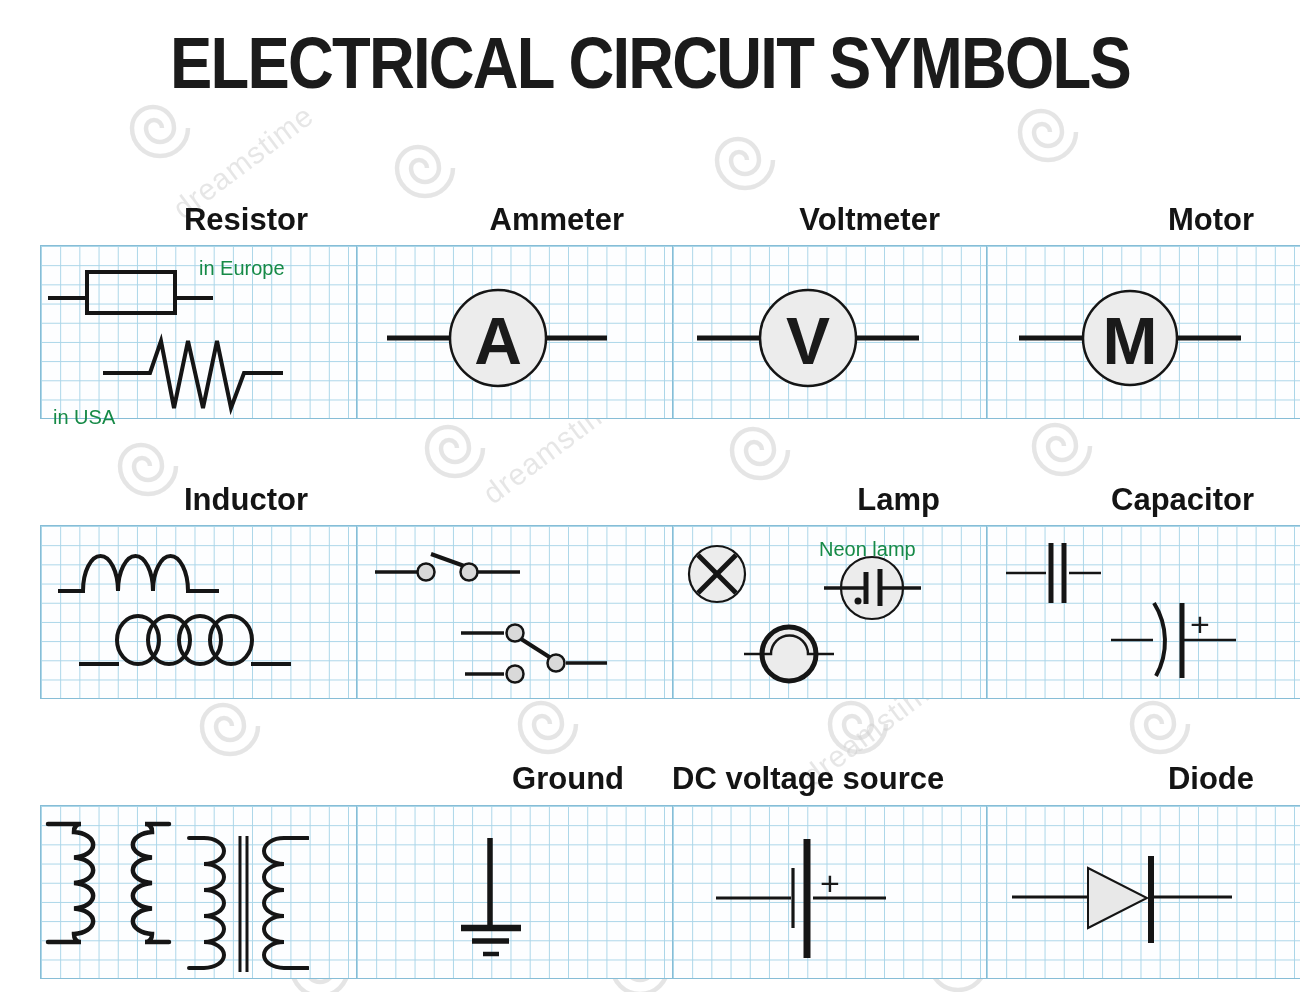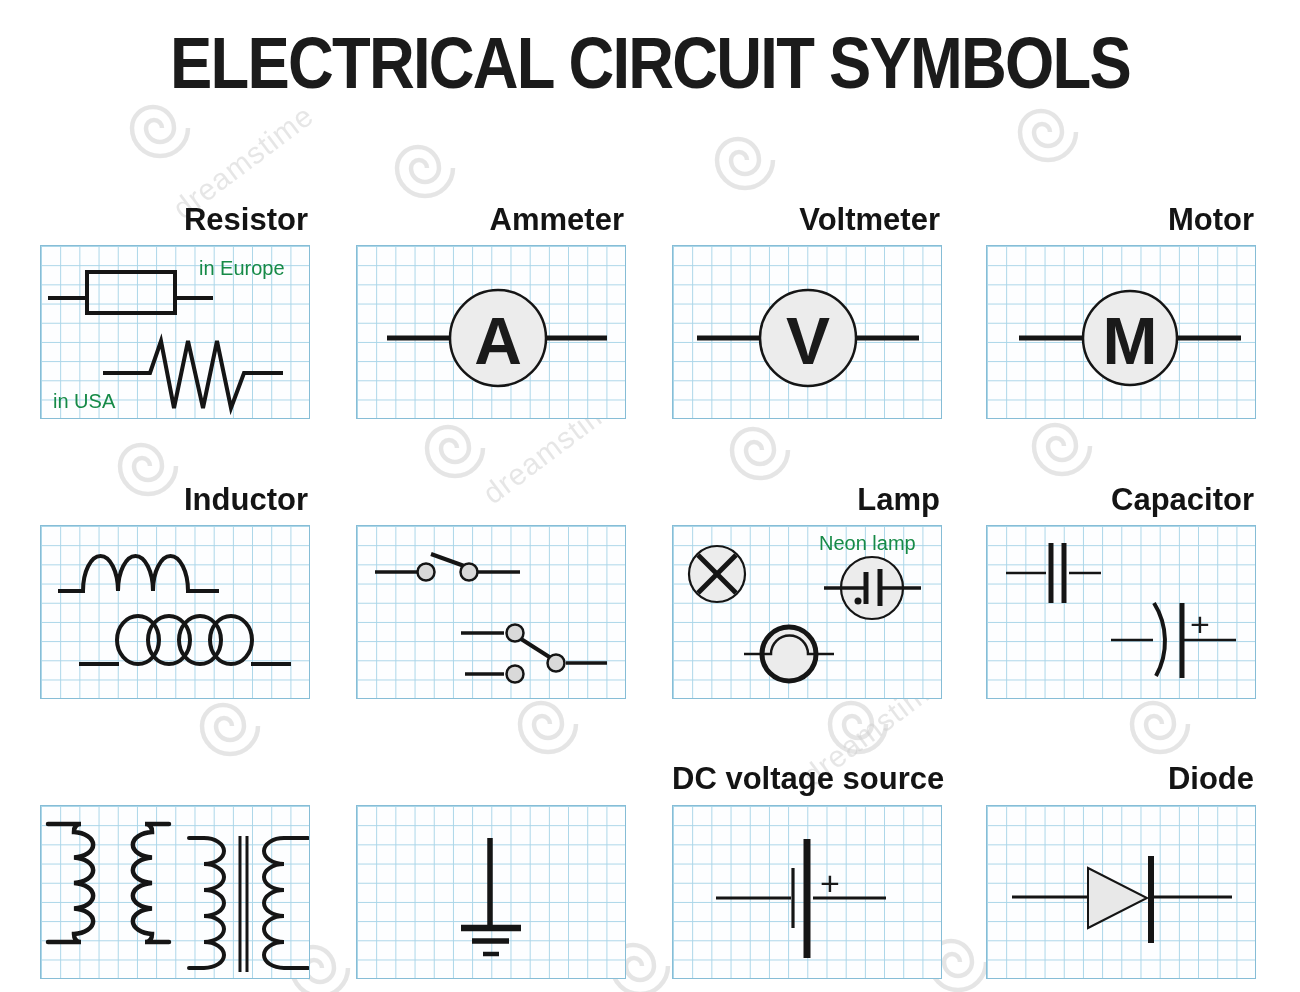--- a/index.html
+++ b/index.html
@@ -17,20 +17,21 @@
     position:absolute;width:268px;text-align:right;
     font-size:31px;font-weight:700;color:#141414;white-space:nowrap;
   }
   .panel{
     position:absolute;width:268px;height:172px;background:#fdfeff;
     background-image:
       linear-gradient(to right,#a9d5e8 1px,transparent 1px),
       linear-gradient(to bottom,#a9d5e8 1px,transparent 1px);
     background-size:19.2px 19.2px;
     border:1px solid #86bdd6;
+    padding-left:48px;
   }
   .panel svg{position:absolute;left:0;top:0;}
   .note{
     position:absolute;color:#168a47;font-size:20px;font-weight:400;
     white-space:nowrap;
   }
   .sym{stroke:#151515;fill:none;}
   .lead{stroke:#151515;}
   svg text{font-family:"Liberation Sans", sans-serif;fill:#1a1a1a;}
   .meter-letter{font-size:66px;font-weight:700;}
@@ -100,36 +101,37 @@
 
   <div class="ptitle" style="left:40px;top:202px">Resistor</div>
   <div class="ptitle" style="left:356px;top:202px">Ammeter</div>
   <div class="ptitle" style="left:672px;top:202px">Voltmeter</div>
   <div class="ptitle" style="left:40px;top:482px">Inductor</div>
 
   <div class="ptitle" style="left:986px;top:202px">Motor</div>
   <div class="ptitle" style="left:986px;top:482px">Capacitor</div>
   <div class="ptitle" style="left:672px;top:482px">Lamp</div>
 
+  <div class="ptitle" style="left:356px;top:761px">Ground</div>
   <div class="ptitle" style="left:986px;top:761px">Diode</div>
   <div class="ptitle" style="left:672px;top:761px">DC voltage source</div>
 
   <div class="panel" style="left:40px;top:245px">
     <svg width="268" height="172" viewBox="0 0 268 172">
       <g>
         <line class="lead" x1="7" y1="52" x2="46" y2="52" stroke-width="4"></line>
         <rect class="sym" x="46" y="26" width="88" height="41" stroke-width="4"></rect>
         <line class="lead" x1="134" y1="52" x2="172" y2="52" stroke-width="4"></line>
       </g>
       <g>
         <path class="sym" d="M62,127 H109 L120,95 133,162 147,95 162,162 176,95 190,162 203,127 H242" stroke-width="4" stroke-linejoin="miter"></path>
       </g>
     </svg>
     <div class="note" style="left:158px;top:11px">in Europe</div>
-    <div class="note" style="left:12px;top:144px">in USA</div>
+    <div class="note" style="left:12px;top:160px">in USA</div>
   </div>
 
   <div class="panel" style="left:356px;top:245px">
     <svg width="268" height="172" viewBox="0 0 268 172">
       <g>
         <line class="lead" x1="30" y1="92" x2="94" y2="92" stroke-width="5"></line>
         <line class="lead" x1="188" y1="92" x2="250" y2="92" stroke-width="5"></line>
         <circle cx="141" cy="92" r="48" fill="#ececec" stroke="#151515" stroke-width="2.5"></circle>
         <text class="meter-letter" x="141" y="95" text-anchor="middle" dominant-baseline="central">A</text>
       </g>
@@ -210,21 +212,21 @@
         <line class="lead" x1="207" y1="43" x2="207" y2="80" stroke-width="5"></line>
         <circle cx="185" cy="75" r="3.5" fill="#151515"></circle>
       </g>
       <g>
         <line class="lead" x1="71" y1="128" x2="89" y2="128" stroke-width="2.5"></line>
         <line class="lead" x1="143" y1="128" x2="161" y2="128" stroke-width="2.5"></line>
         <circle cx="116" cy="128" r="27" fill="#ececec" stroke="#151515" stroke-width="5"></circle>
         <path class="sym" d="M91,128 H98 A18.5,18.5 0 0 1 135,128 H141" stroke-width="2.5"></path>
       </g>
     </svg>
-    <div class="note" style="left:146px;top:6px">Neon lamp</div>
+    <div class="note" style="left:146px;top:12px">Neon lamp</div>
   </div>
 
   <div class="panel" style="left:986px;top:525px">
     <svg width="268" height="172" viewBox="0 0 268 172">
       <g>
         <line class="lead" x1="19" y1="47" x2="59" y2="47" stroke-width="2.5"></line>
         <line class="lead" x1="64" y1="17" x2="64" y2="77" stroke-width="5"></line>
         <line class="lead" x1="77" y1="17" x2="77" y2="77" stroke-width="5"></line>
         <line class="lead" x1="82" y1="47" x2="114" y2="47" stroke-width="2.5"></line>
       </g>

